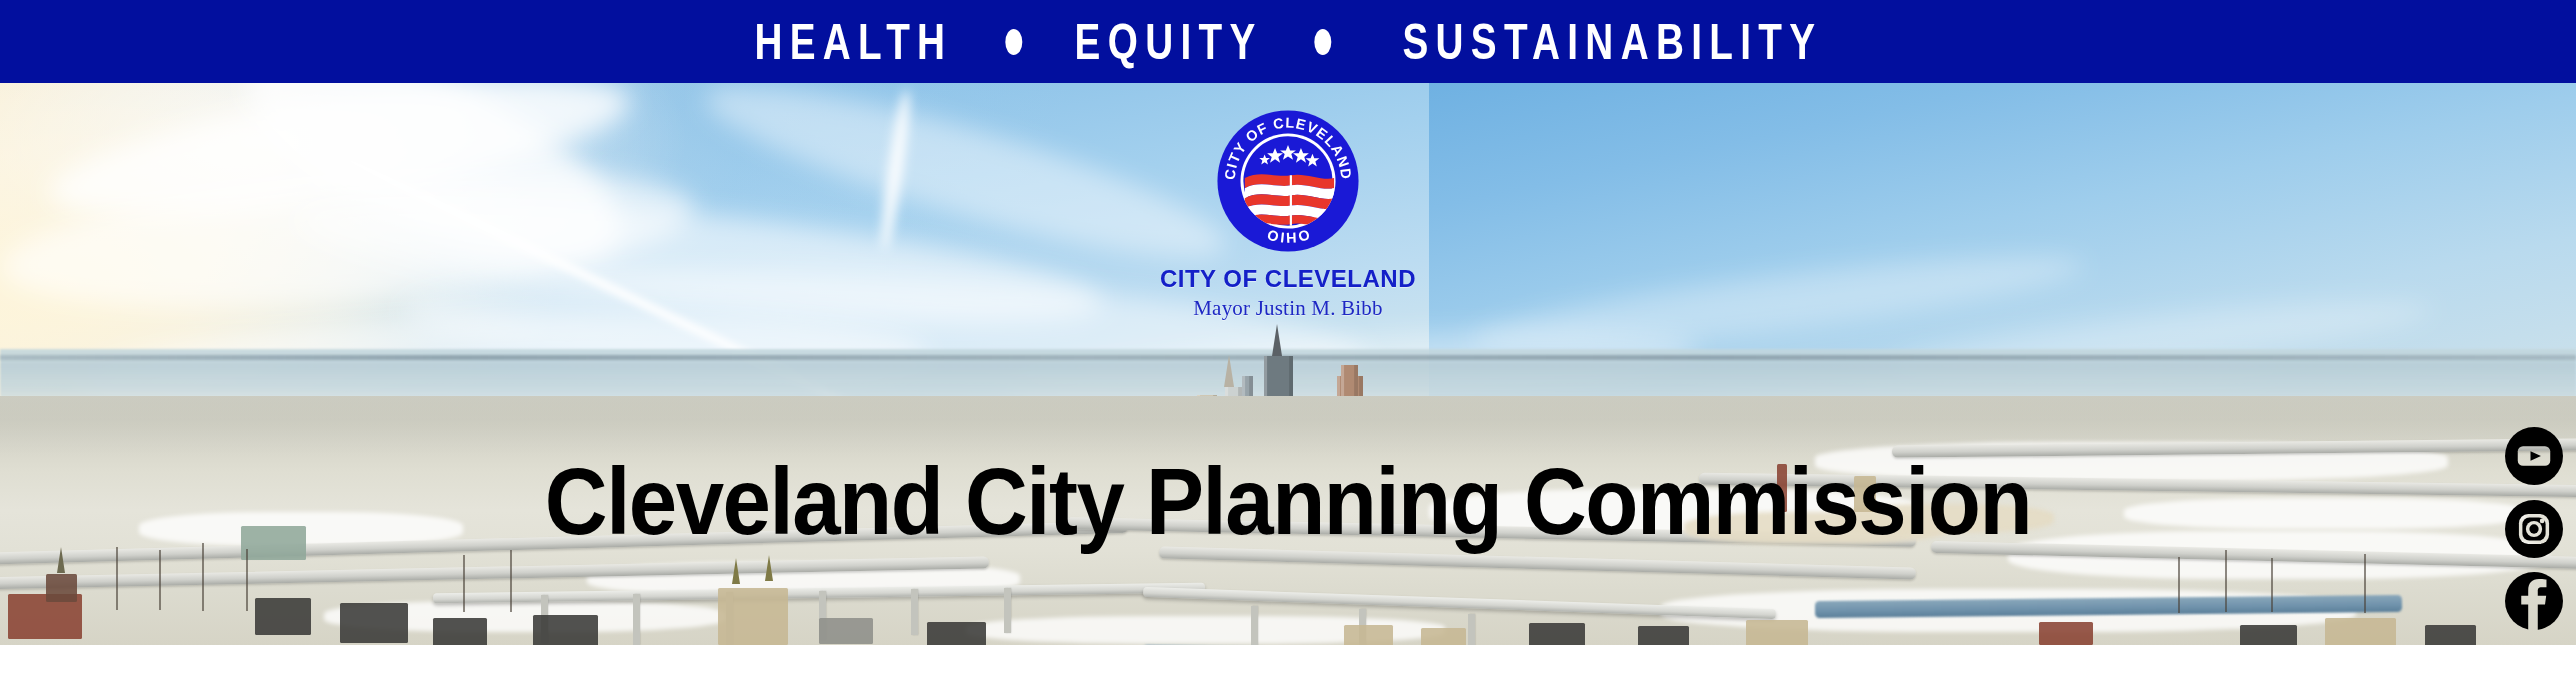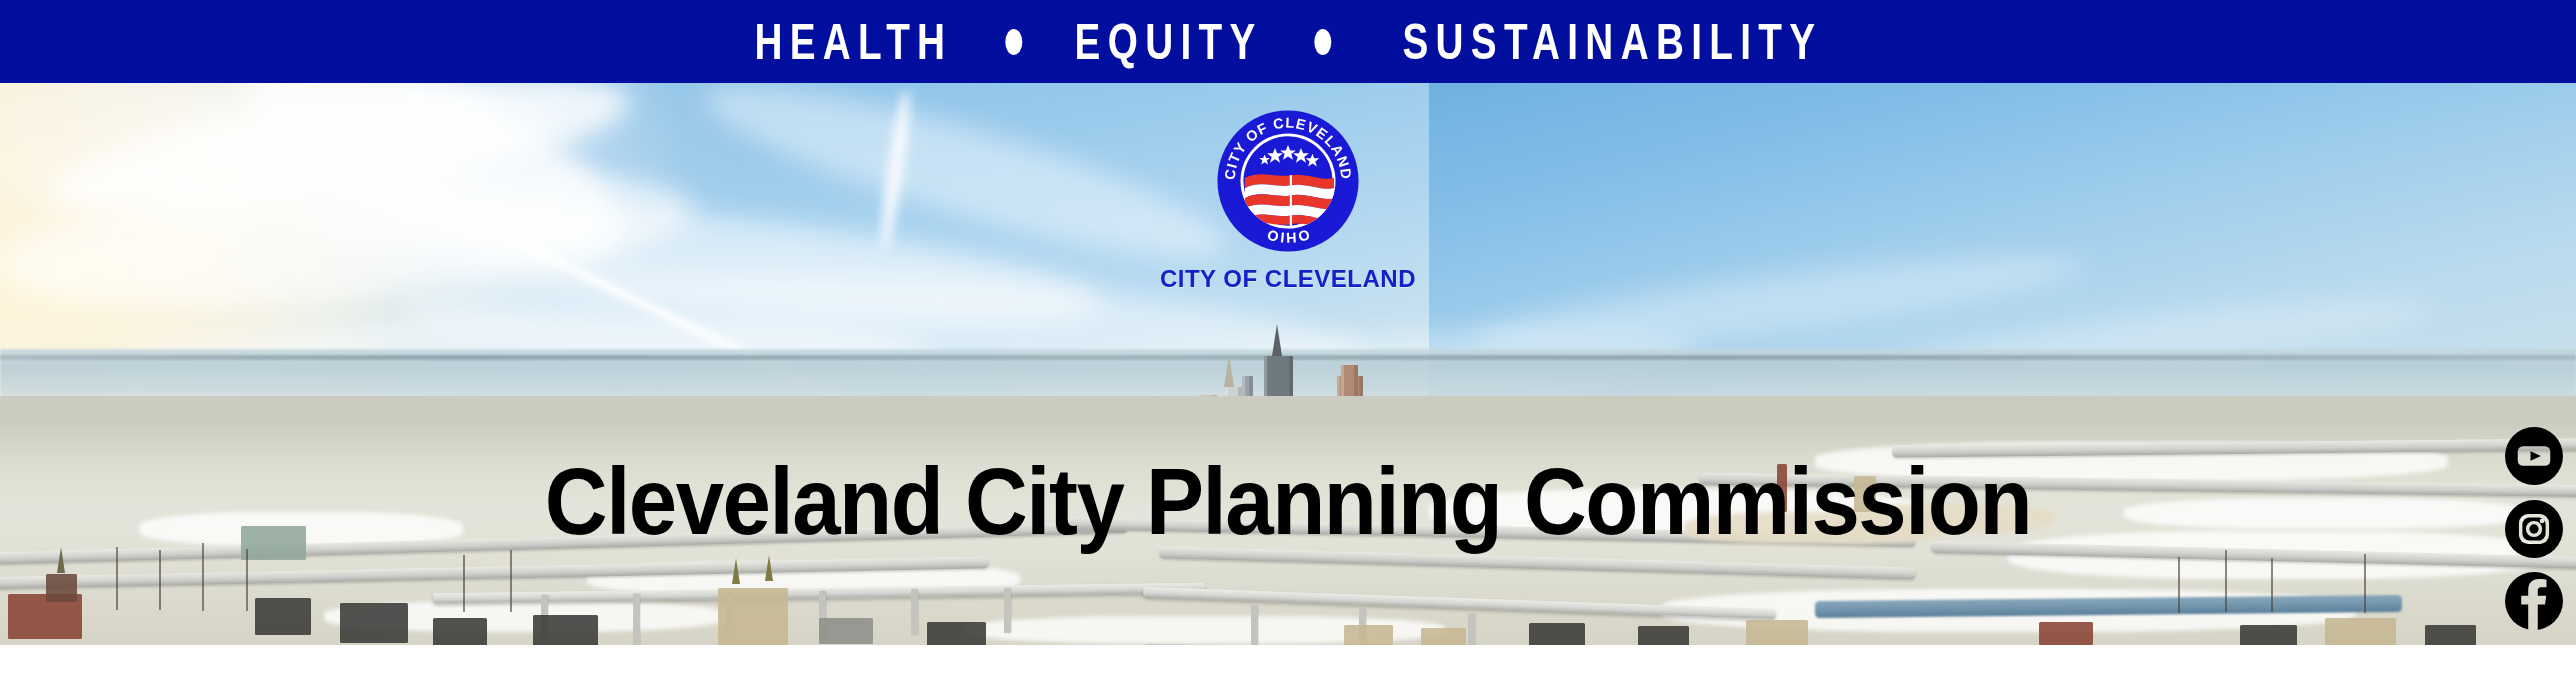--- a/index.html
+++ b/index.html
@@ -513,20 +513,21 @@
       <g clip-path="url(#flagClip)">
         <path d="M40,96 C62,84 84,96 104,92 C124,88 146,100 164,96 L164,110 C146,114 124,102 104,106 C84,110 62,98 40,110 Z" fill="#e8362b"></path>
         <path d="M40,110 C62,98 84,110 104,106 C124,102 146,114 164,110 L164,124 C146,128 124,116 104,120 C84,124 62,112 40,124 Z" fill="#ffffff"></path>
         <path d="M40,124 C62,112 84,124 104,120 C124,116 146,128 164,124 L164,138 C146,142 124,130 104,134 C84,138 62,126 40,138 Z" fill="#e8362b"></path>
         <path d="M40,138 C62,126 84,138 104,134 C124,130 146,142 164,138 L164,152 C146,156 124,144 104,148 C84,152 62,140 40,152 Z" fill="#ffffff"></path>
         <path d="M40,152 C62,140 84,152 104,148 C124,144 146,156 164,152 L164,164 C146,168 124,156 104,160 C84,164 62,152 40,164 Z" fill="#e8362b"></path>
         <path d="M104,92 L104,162" stroke="#ffffff" stroke-width="3" fill="none"></path>
       </g>
     </svg>
     <div class="seal-title">CITY OF CLEVELAND</div>
+    <div class="seal-sub">Mayor Justin M. Bibb</div>
   </div>
 
   <div class="hero-title">Cleveland City Planning Commission</div>
 
   <div class="social-rail">
 
     <svg class="social-btn" viewBox="0 0 100 100">
       <defs>
         <mask id="ytMask">
           <rect width="100" height="100" fill="#000"></rect>

